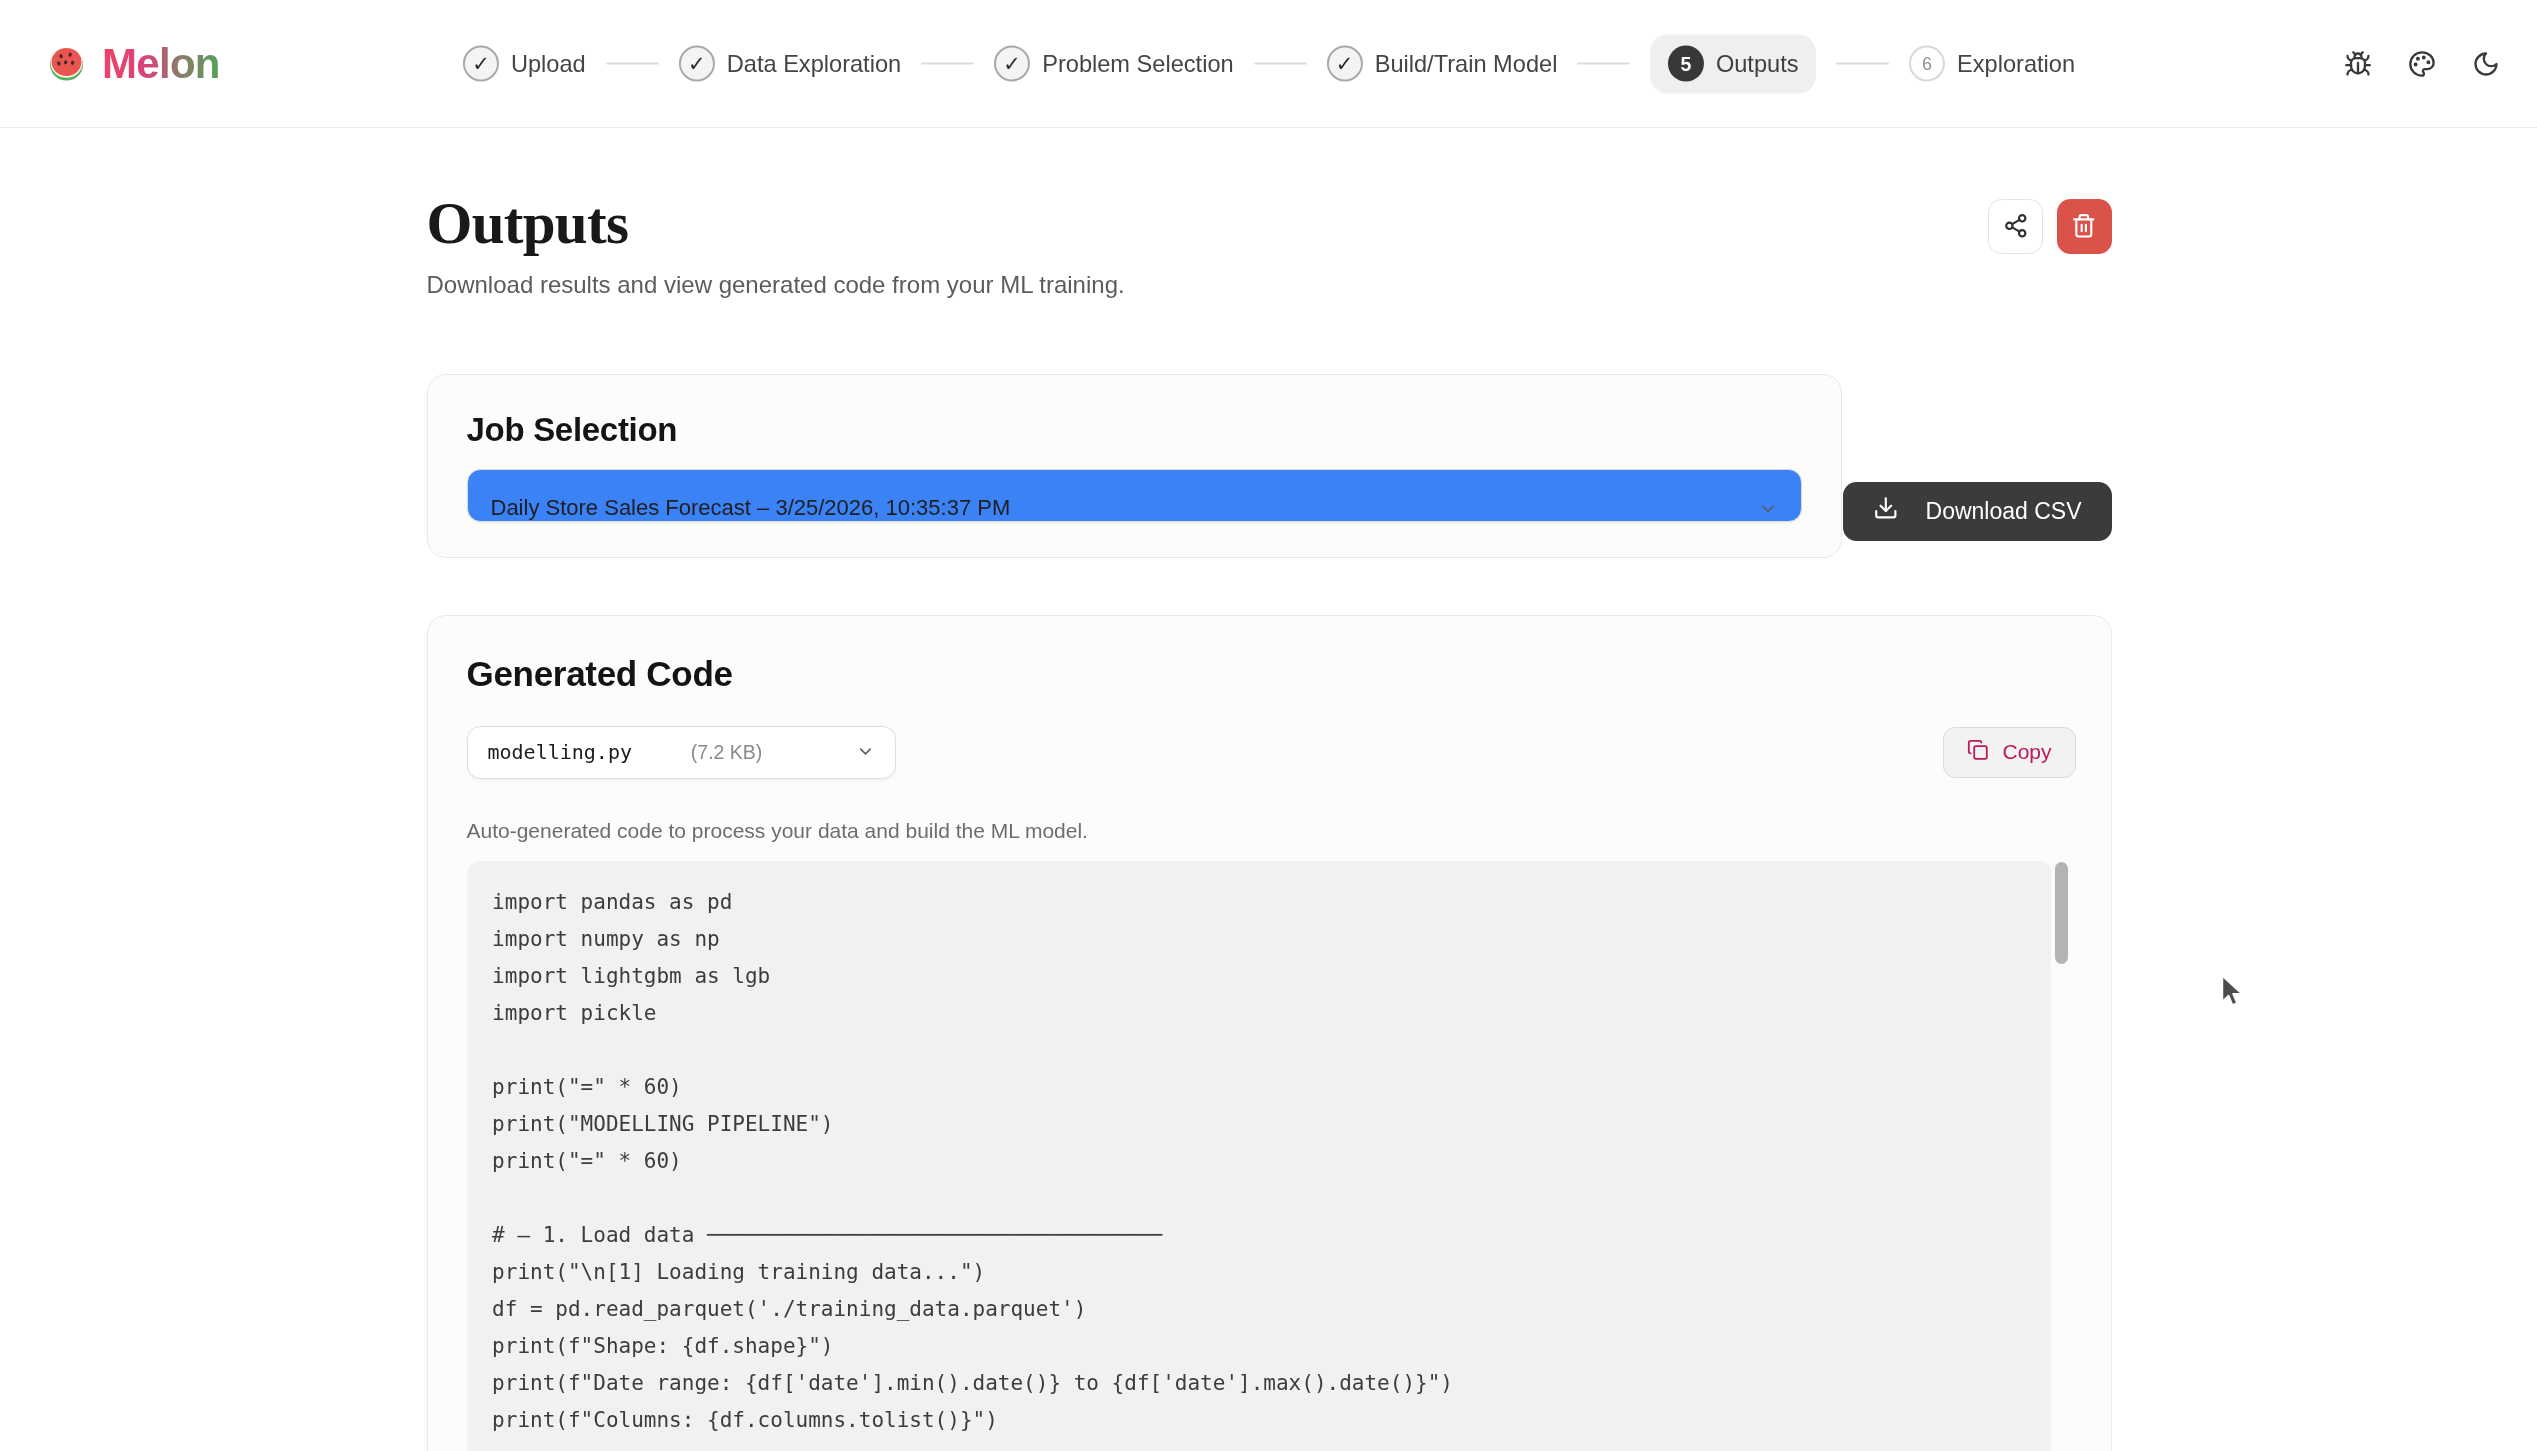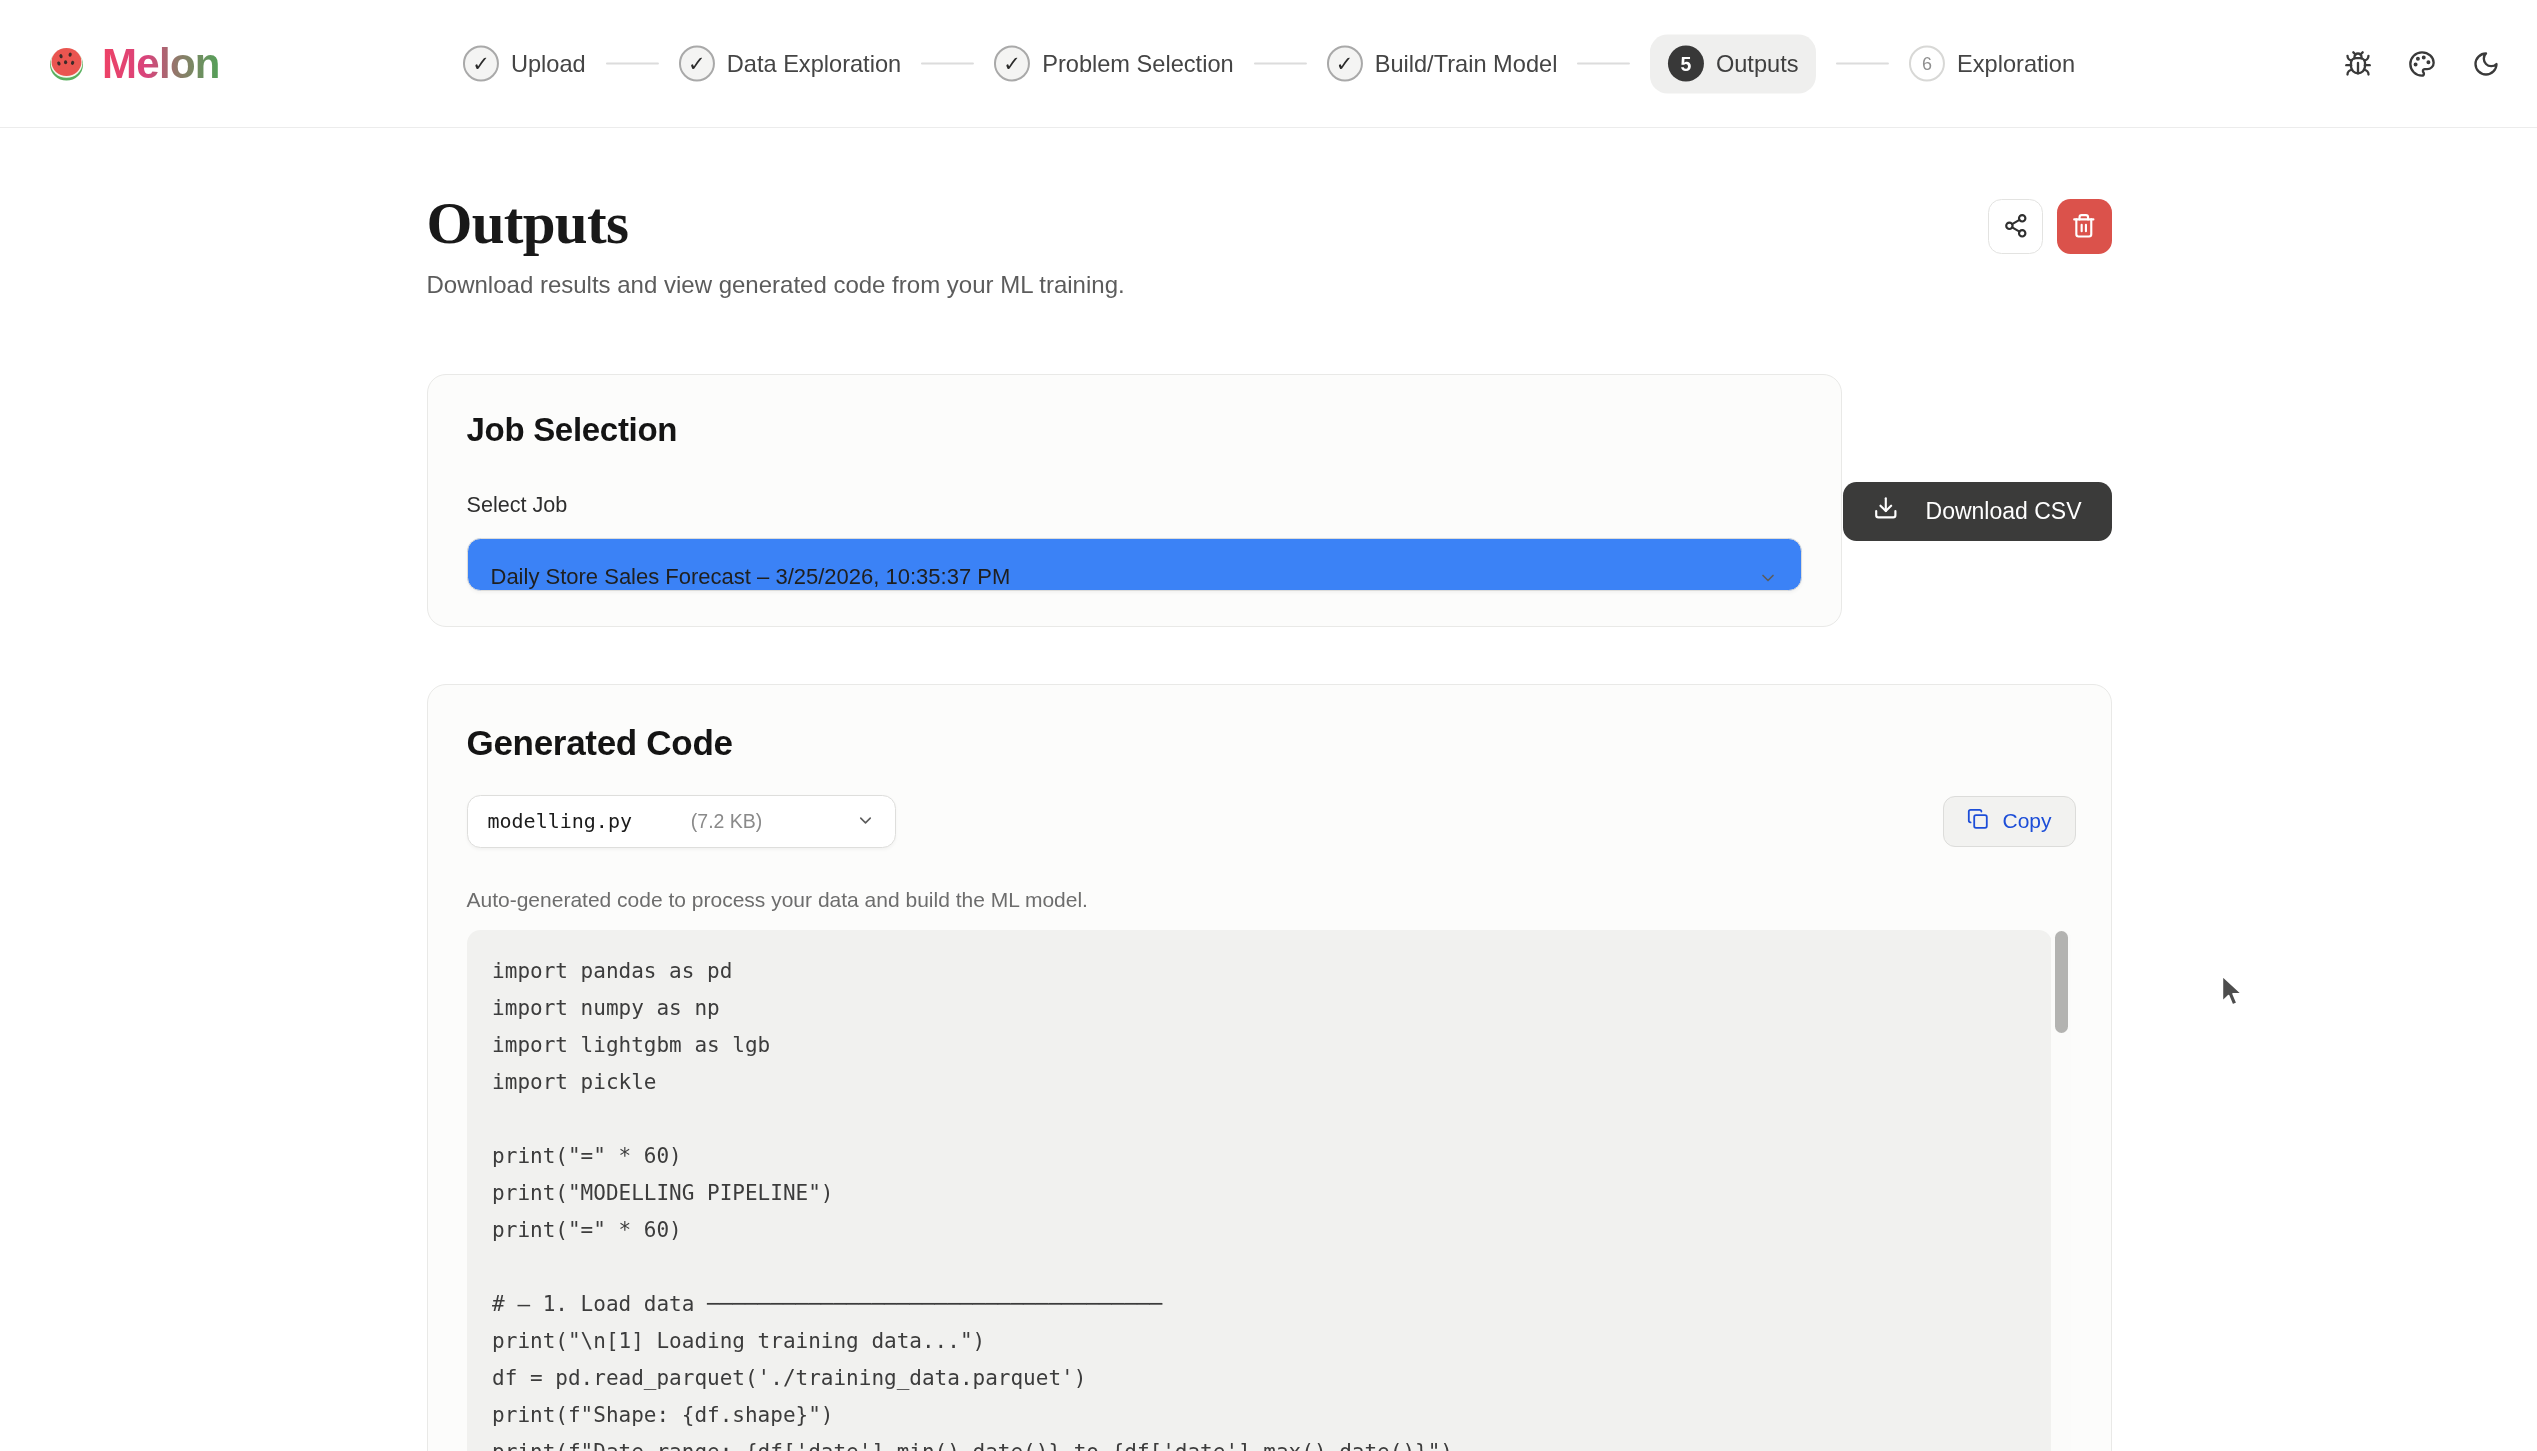--- a/index.html
+++ b/index.html
@@ -78,21 +78,21 @@
                    align-items:center; }
   .file-select { width:429px; height:53px; background:#fff; border:1.3px solid #dededc;
                  border-radius:13.5px; display:flex; align-items:center;
                  padding:0 20px; cursor:pointer; box-shadow:0 1.3px 3.4px rgba(0,0,0,0.04);gap:48px; }
   .file-name { font-family:"DejaVu Sans Mono","Liberation Mono",monospace;
                font-size:20px; color:#1b1b1b; }
   .file-size { margin-left:10.8px; font-size:19.5px; color:#8a8a8a; }
   .file-select .chev { margin-left:auto; color:#5c5c5c; }
   .copy-btn { height:51px; padding:0 23px; background:#f2f2f0; border:1.3px solid #dcdcda;
               border-radius:12px; display:flex; align-items:center; gap:13.5px;
-              font-size:21px; color:#1d4ed8; cursor:pointer;
+              font-size:21px; color:#be185d; cursor:pointer;
               font-family:"Liberation Sans",sans-serif; }
   .code-desc { margin-top:40px; font-size:21px; color:#6d6d6d; }
   .code-wrap { position:relative; margin-top:18px; width:1610px; height:707px; }
   pre.code { width:1585px; height:100%; background:#f1f1ef; border-radius:13.5px;
              padding:23px 20px 20px 25.6px; font-family:"DejaVu Sans Mono","Liberation Mono",monospace;
              font-size:21px; line-height:37px; color:#3c3c3c; white-space:pre;
              overflow:hidden; }
   .scroll-track { position:absolute; top:0; right:5.4px; bottom:0; width:20px;
              background:#fbfbfa; border-radius:10px; }
   .scroll-thumb { position:absolute; top:1.3px; right:8.8px; width:12.8px; height:102px;
@@ -219,21 +219,20 @@
               <line x1="14" x2="14" y1="11" y2="17"></line>
           </svg>
         </span>
       </button>
     </div>
   </div>
 
   <section class="job-row">
     <div class="card job-card">
       <h2 class="card-title">Job Selection</h2>
-      <label class="field-label">Select Job</label>
       <div class="select" role="combobox">
         <span class="select-value">Daily Store Sales Forecast – 3/25/2026, 10:35:37 PM</span>
         <span class="chev">
           <svg width="20" height="20" viewBox="0 0 24 24" fill="none" stroke="currentColor" stroke-width="2" stroke-linecap="round" stroke-linejoin="round">
               <path d="m6 9 6 6 6-6"></path>
             </svg>
         </span>
       </div>
     </div>
     <button class="download-btn">

